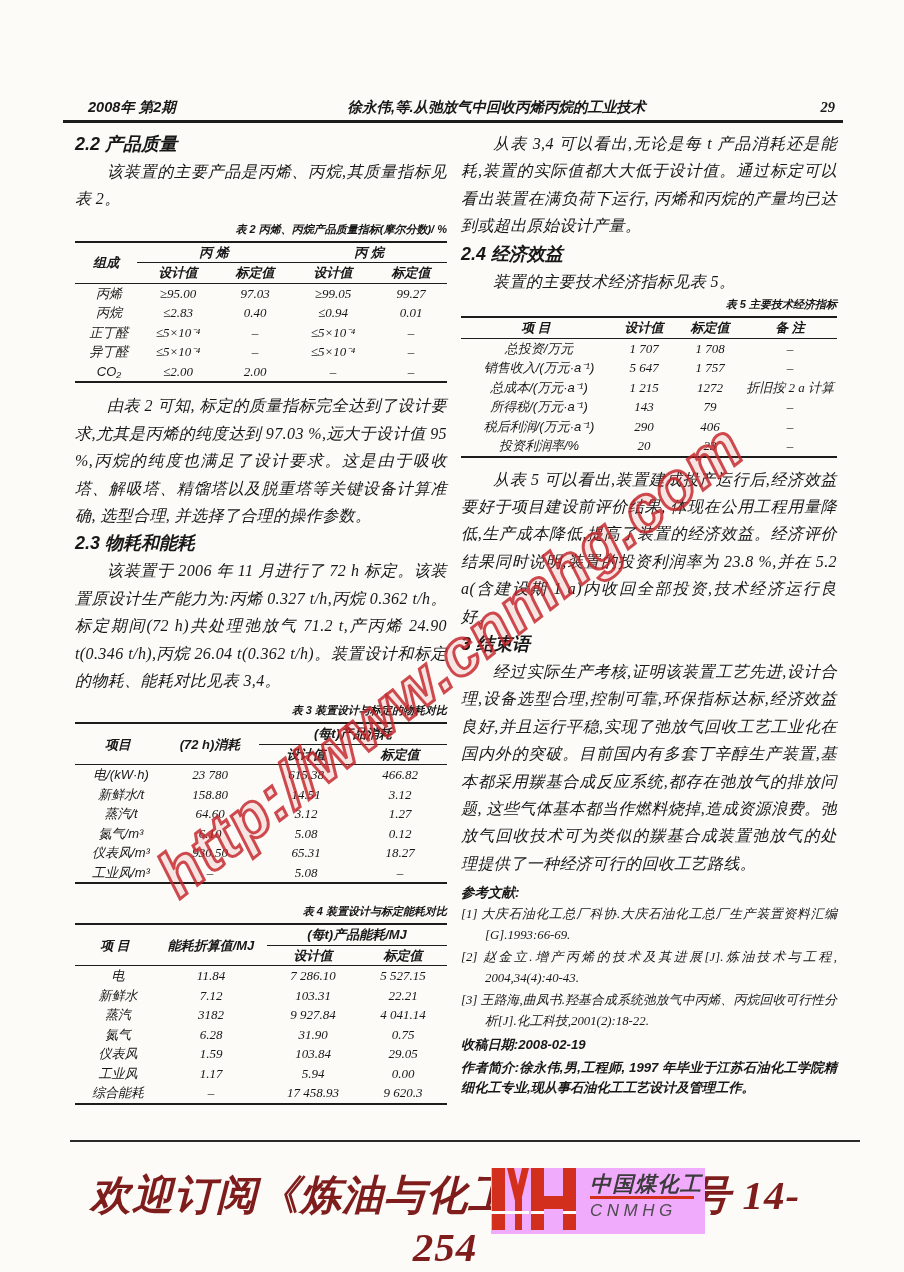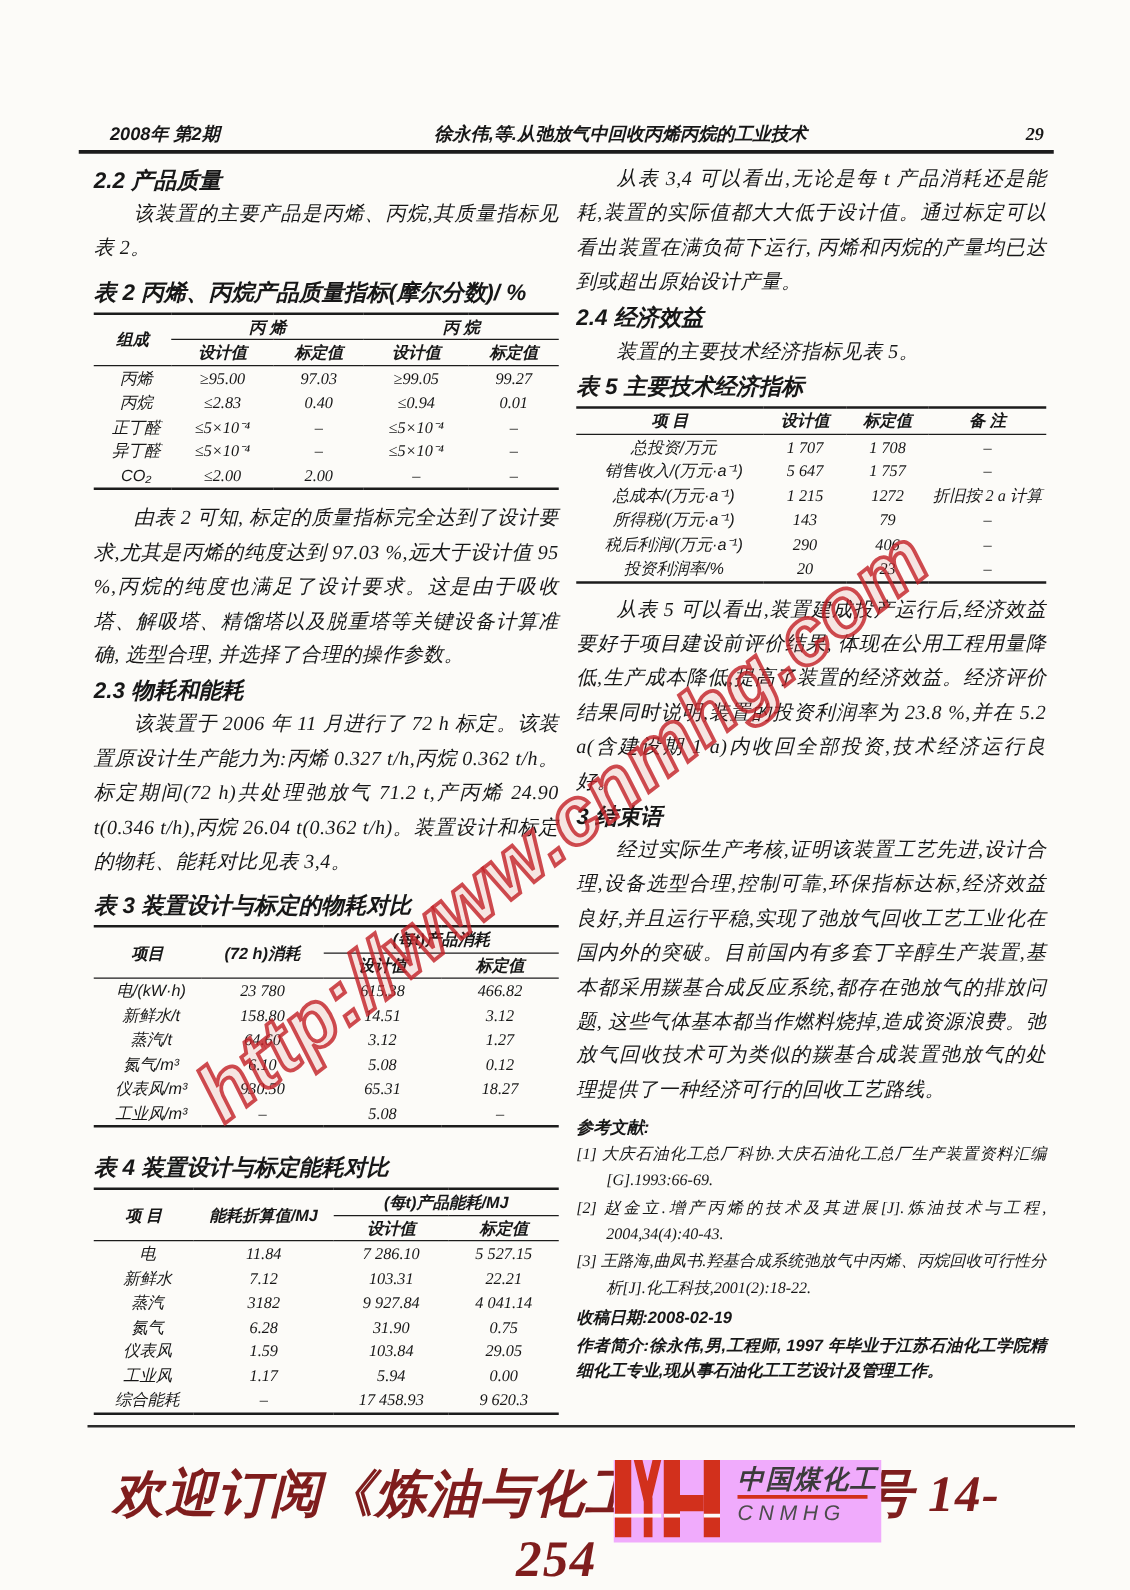--- a/index.html
+++ b/index.html
@@ -13,22 +13,22 @@
   .jheader .pnum{width:90px;text-align:right;padding-right:8px;font-family:"Liberation Serif",serif;}
   .hrule{position:absolute;left:63px;top:120px;width:780px;height:2.5px;background:#1c1c1c;}
   
   .cols{position:absolute;left:75px;top:130px;width:762px;display:flex;gap:14px;}
   .colL{width:372px;}
   .colR{width:376px;}
   .sechead{font-family:"Liberation Sans",sans-serif;font-weight:bold;font-size:18px;
            line-height:22px;margin:3px 0 3px 0;}
   .para{font-size:16px;line-height:27.4px;text-align:justify;text-indent:2em;
         letter-spacing:0.4px;margin:0 0 2px 0;}
-  .tcap{font-family:"Liberation Sans",sans-serif;font-weight:bold;font-size:18px;
-        text-align:left;margin:9px 0 4px 0;}
+  .tcap{font-family:"Liberation Sans",sans-serif;font-weight:bold;font-size:11px;
+        text-align:right;margin:9px 0 4px 0;}
   
   table.ptable{width:100%;border-collapse:collapse;border-top:2.2px solid #1c1c1c;
                border-bottom:2.2px solid #1c1c1c;font-size:13px;}
   .ptable th,.ptable td{font-weight:normal;text-align:center;padding:1px 2px;
                line-height:17.5px;white-space:nowrap;}
   .ptable th{font-family:"Liberation Sans",sans-serif;font-weight:bold;}
   .ptable td{font-family:"Liberation Serif",serif;}
   .ptable .span{border-bottom:1.4px solid #1c1c1c;}
   .ptable .hb{border-bottom:1.6px solid #1c1c1c;}
   .ptable td.rlabel{text-align:center;padding-left:8px;font-family:"Liberation Sans",sans-serif;margin-left:44px;}

